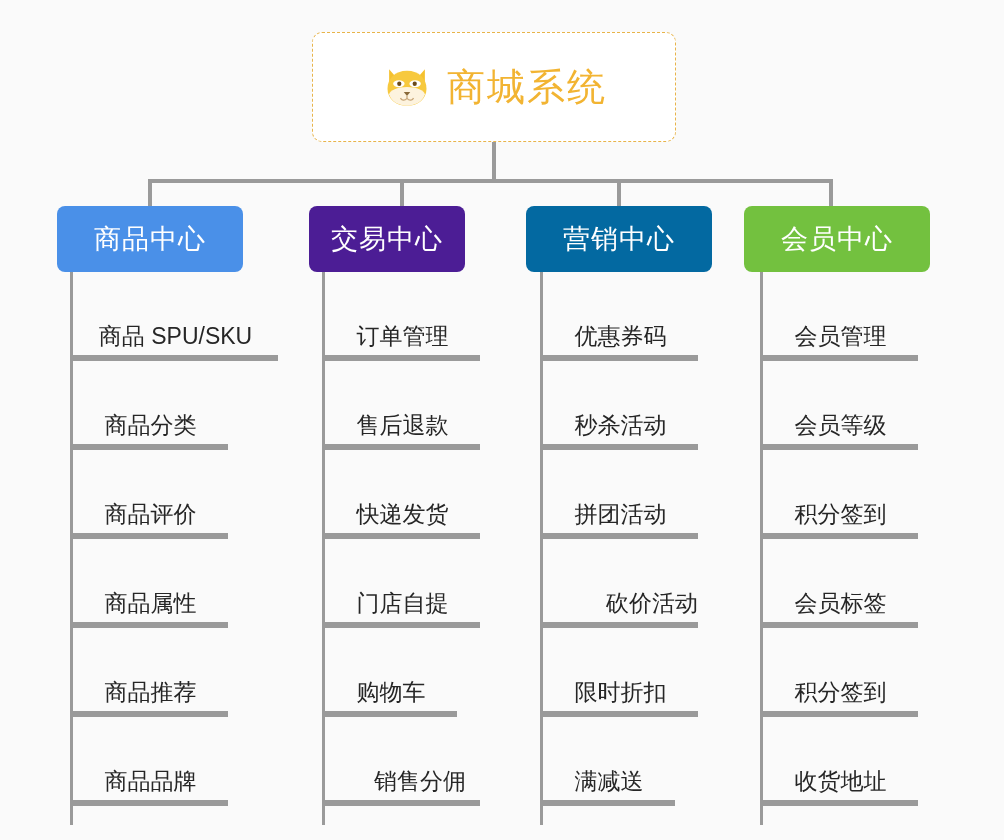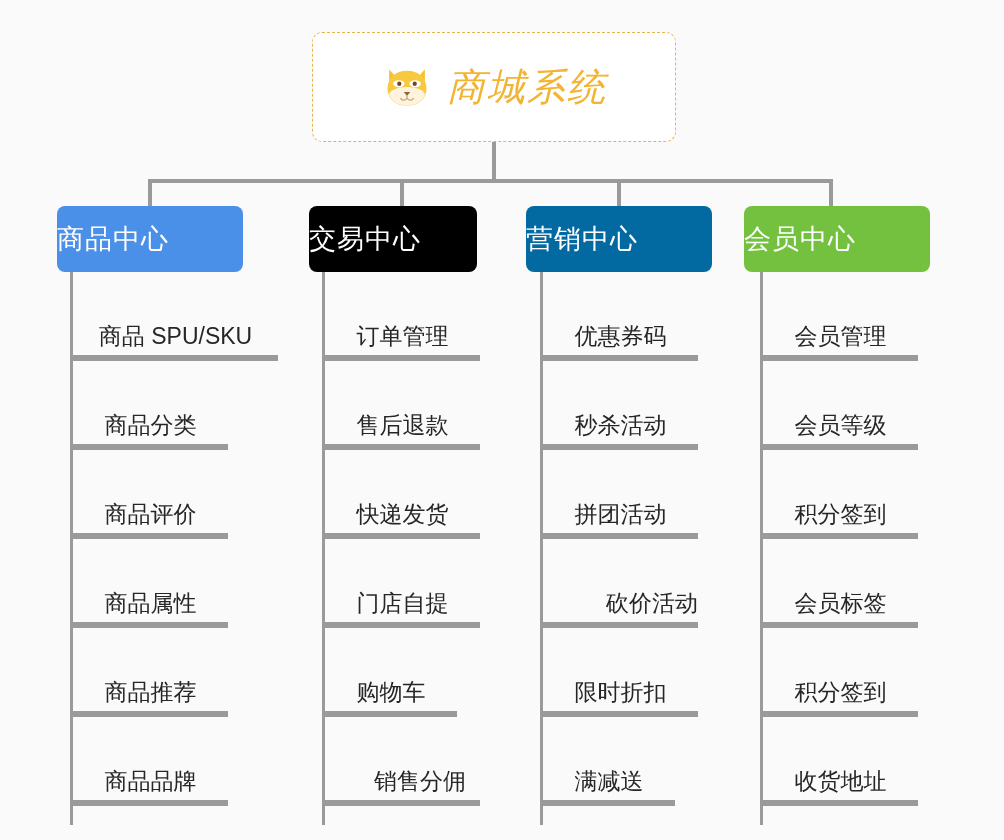--- a/index.html
+++ b/index.html
@@ -61,20 +61,21 @@
 
   
   .cat-header {
     position: absolute;
     top: 206px;
     height: 66px;
     border-radius: 8px;
     box-sizing: border-box;
     display: flex;
     align-items: center;
+    justify-content: center;
     color: #ffffff;
     font-size: 27px;
     letter-spacing: 1px;
     white-space: nowrap;
   }
 
   
   .leaf-col {
     position: absolute;
     top: 272px;
@@ -118,36 +119,36 @@
       <path d="M32 32 C44 32 53 36 54 41 C52 49 43 55 32 55 C21 55 12 49 10 41 C11 36 20 32 32 32 Z" fill="#fdf3de"></path>
       <ellipse cx="22" cy="28" rx="7" ry="4.2" fill="#ffffff"></ellipse>
       <ellipse cx="42" cy="28" rx="7" ry="4.2" fill="#ffffff"></ellipse>
       <ellipse cx="22.5" cy="28" rx="2.6" ry="2.9" fill="#6b4a1b"></ellipse>
       <ellipse cx="41.5" cy="28" rx="2.6" ry="2.9" fill="#6b4a1b"></ellipse>
       <path d="M28 38 L36 38 L32 43 Z" fill="#8a6a3a"></path>
       <path d="M32 43 L32 46" stroke="#c8a678" stroke-width="1.6" fill="none"></path>
       <path d="M32 46 C29 49.5 25 48.5 24 45.5" stroke="#c8a678" stroke-width="1.6" fill="none"></path>
       <path d="M32 46 C35 49.5 39 48.5 40 45.5" stroke="#c8a678" stroke-width="1.6" fill="none"></path>
     </svg>
-    <span class="root-title" style="color: rgb(242, 180, 50); font-style: italic;">商城系统</span>
+    <span class="root-title" style="color: rgb(242, 180, 50);">商城系统</span>
   </div>
 
   <div class="conn conn-v" style="left: 492px; top: 142px; height: 39px; background: rgb(154, 154, 154);"></div>
   <div class="conn conn-h" style="left: 148px; top: 179px; width: 544px; background: rgb(154, 154, 154);"></div>
   <div class="conn conn-h" style="left: 616px; top: 179px; width: 216px; background: rgb(154, 154, 154);"></div>
 
   <div class="conn conn-v" style="left: 148px; top: 179px; height: 29px; background: rgb(154, 154, 154);"></div>
   <div class="conn conn-v" style="left: 400px; top: 179px; height: 29px; background: rgb(154, 154, 154);"></div>
   <div class="conn conn-v" style="left: 617px; top: 179px; height: 29px; background: rgb(154, 154, 154);"></div>
   <div class="conn conn-v" style="left: 829px; top: 179px; height: 29px; background: rgb(154, 154, 154);"></div>
 
   <div class="cat-header" style="left: 57px; width: 186px; background: rgb(74, 144, 232);">
     <span>商品中心</span>
   </div>
-  <div class="cat-header" style="left: 309px; width: 168px; background: #000000;">
+  <div class="cat-header" style="left: 309px; width: 156px; background: #4c1d95;">
     <span>交易中心</span>
   </div>
   <div class="cat-header" style="left: 526px; width: 186px; background: #0369a1;">
     <span>营销中心</span>
   </div>
   <div class="cat-header" style="left: 744px; width: 186px; background: rgb(115, 193, 63);">
     <span>会员中心</span>
   </div>
 
   <div class="leaf-col" style="left:70px;">

